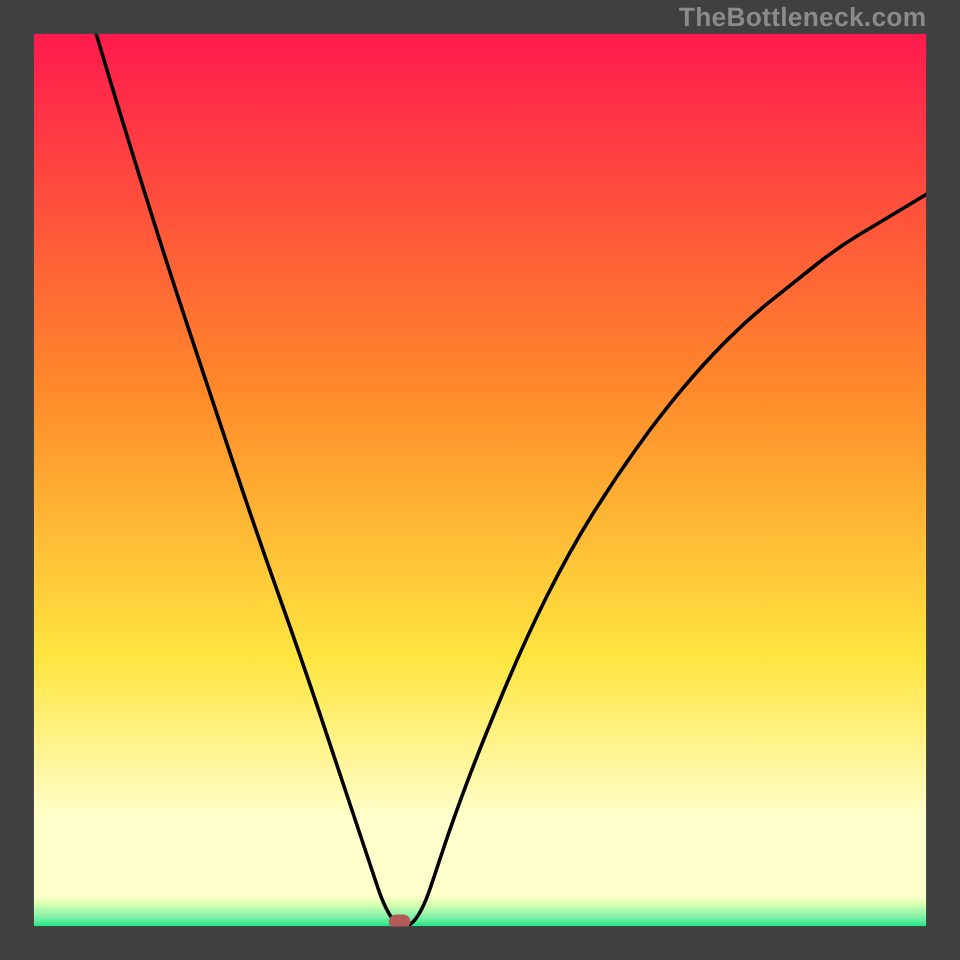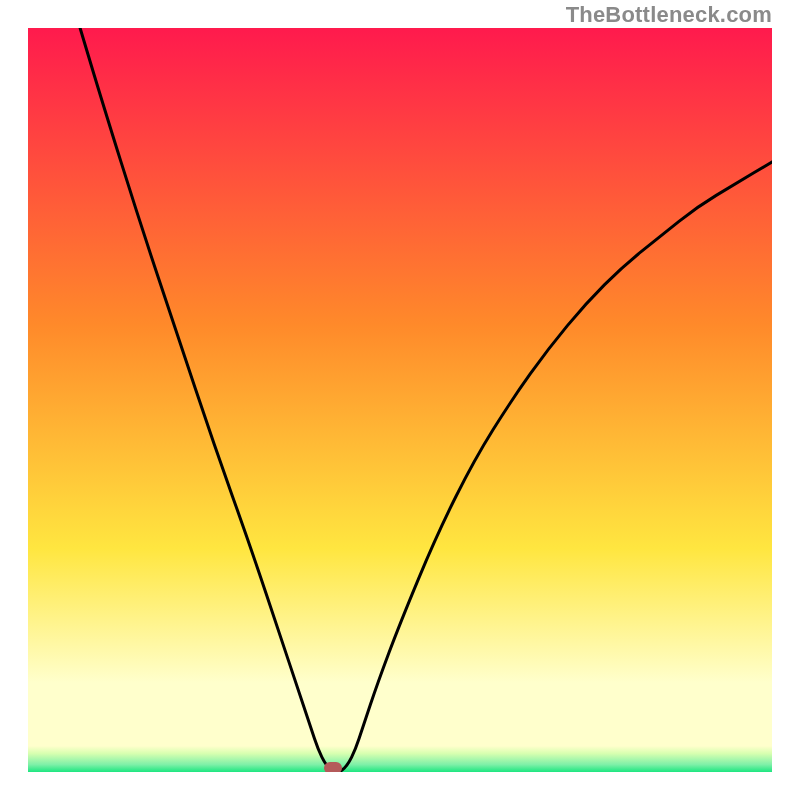--- a/index.html
+++ b/index.html
@@ -9,21 +9,21 @@
     height: 800px;
     background: #000;
     overflow: hidden;
   }
   .frame {
     position: absolute;
     left: 0;
     top: 0;
     width: 800px;
     height: 800px;
-    background: #ffffff;
+    background: #404040;
   }
   .plot-area {
     position: absolute;
     left: 28px;
     top: 28px;
     width: 744px;
     height: 744px;
     overflow: hidden;
   }
   .gradient-bg {

